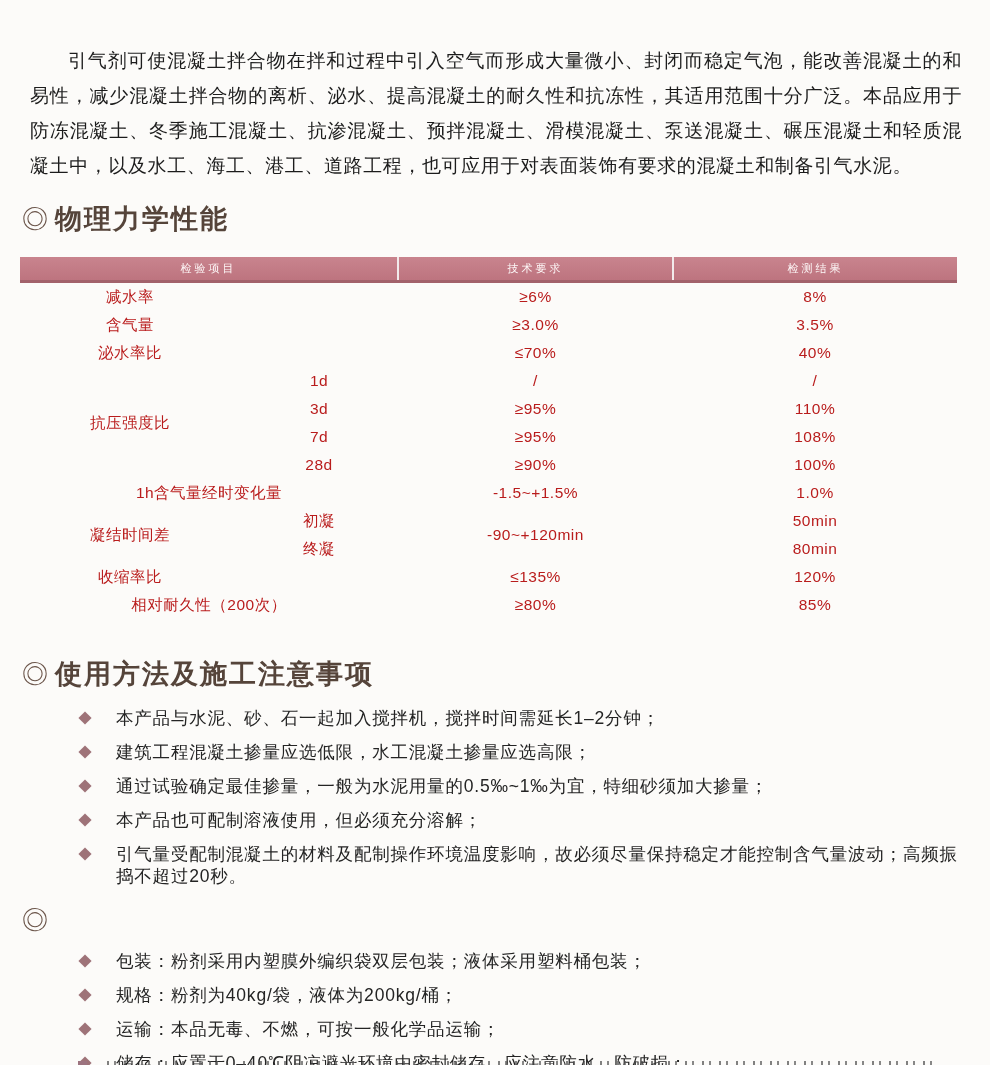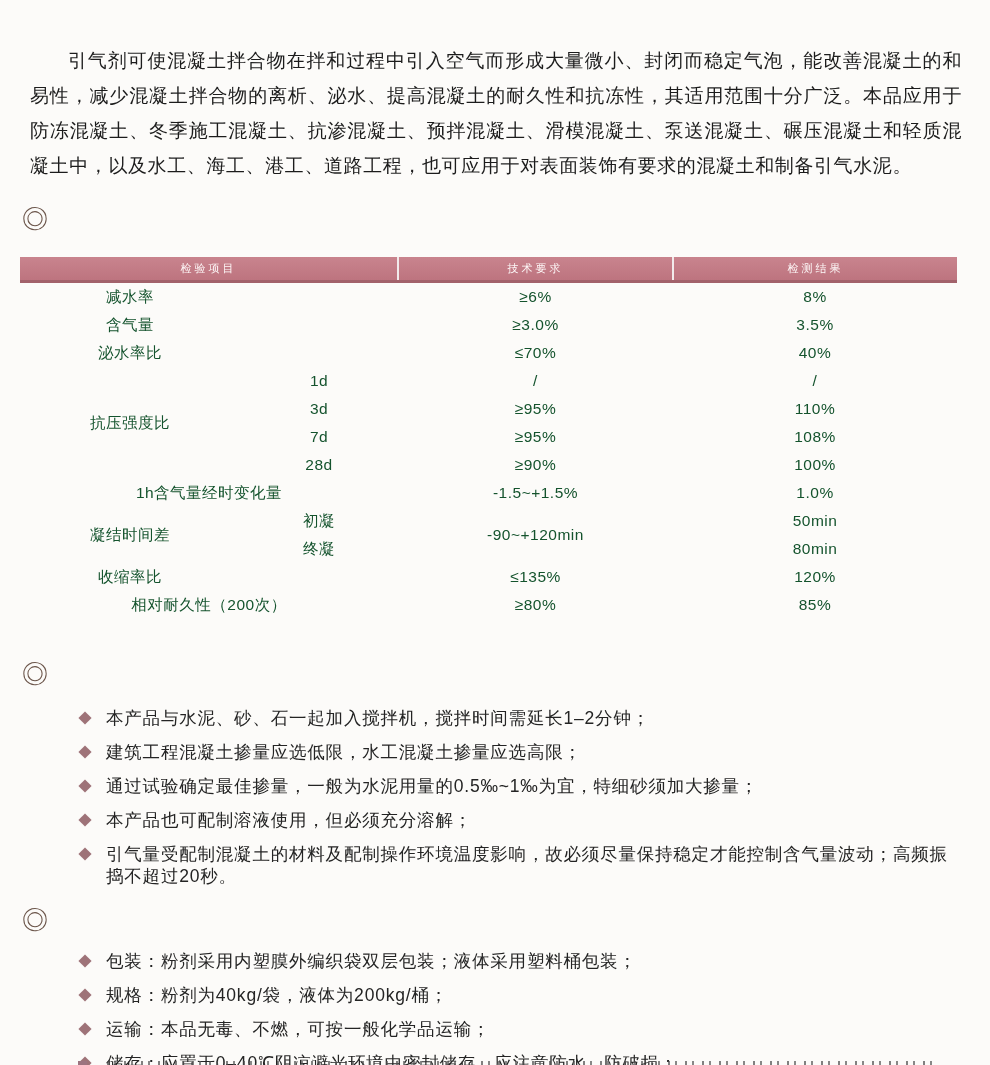--- a/index.html
+++ b/index.html
@@ -35,53 +35,54 @@
   .perf-table col.c-res{width:284px;}
   .perf-table th{
     background:linear-gradient(180deg,#c9848e 0%,#bd747f 100%);
     border-bottom:3px solid #a2626b;
     color:#fdf6f6;font-weight:normal;font-size:11px;letter-spacing:3px;
     height:23px;padding:0;
   }
   .perf-table th.sep{border-left:2px solid #f2ebec;}
   .perf-table td{
     text-align:center;vertical-align:middle;
-    font-size:15.5px;color:#14532d;height:28px;padding:0;letter-spacing:0.5px;margin-top:29px;
+    font-size:15.5px;color:#b91c1c;height:28px;padding:0;letter-spacing:0.5px;margin-top:29px;
   }
   
   .bullets{margin:16px 0 0 78px;}
   .bullets-packaging{margin-top:13px;}
   .bullet{
     display:flex;align-items:flex-start;
     margin-bottom:12px;font-size:17.5px;line-height:22px;color:#242424;letter-spacing:0.8px;
   }
   .bullet .diamond{
     flex:none;width:28px;color:#9e7378;font-size:14px;line-height:22px;
   }
-  .bullet .text{flex:1;max-width:850px;}
+  .bullet .text{flex:1;max-width:850px;margin-left:10px;}
   
   .remnant{
     position:absolute;left:78px;bottom:0;width:860px;height:5px;
     display:flex;align-items:flex-end;
   }
   .remnant-diamond{width:9px;height:4px;background:#9d7480;margin-right:20px;}
   .remnant-text{
     flex:1;height:4px;opacity:.7;
     background:repeating-linear-gradient(90deg,#4c4c4c 0 2px,transparent 2px 7px,#565656 7px 9px,transparent 9px 17px);
   }
 </style>
 </head>
 <body>
 
 <div class="page">
 
   <p class="intro">引气剂可使混凝土拌合物在拌和过程中引入空气而形成大量微小、封闭而稳定气泡，能改善混凝土的和易性，减少混凝土拌合物的离析、泌水、提高混凝土的耐久性和抗冻性，其适用范围十分广泛。本品应用于防冻混凝土、冬季施工混凝土、抗渗混凝土、预拌混凝土、滑模混凝土、泵送混凝土、碾压混凝土和轻质混凝土中，以及水工、海工、港工、道路工程，也可应用于对表面装饰有要求的混凝土和制备引气水泥。</p>
 
   <div class="section-heading heading-performance">
     <span class="ring">◎</span>
+    <span>物理力学性能</span>
   </div>
 
   <table class="perf-table">
     <colgroup>
       <col class="c-item">
         <col class="c-sub">
         <col class="c-req">
         <col class="c-res">
     </colgroup>
     <thead>
@@ -155,20 +156,21 @@
       <tr>
         <td colspan="2">相对耐久性（200次）</td>
         <td>≥80%</td>
         <td>85%</td>
       </tr>
     </tbody>
   </table>
 
   <div class="section-heading heading-usage">
     <span class="ring">◎</span>
+    <span>使用方法及施工注意事项</span>
   </div>
 
   <div class="bullets">
     <div class="bullet">
       <span class="diamond">◆</span>
       <span class="text">本产品与水泥、砂、石一起加入搅拌机，搅拌时间需延长1–2分钟；</span>
     </div>
     <div class="bullet">
       <span class="diamond">◆</span>
       <span class="text">建筑工程混凝土掺量应选低限，水工混凝土掺量应选高限；</span>

